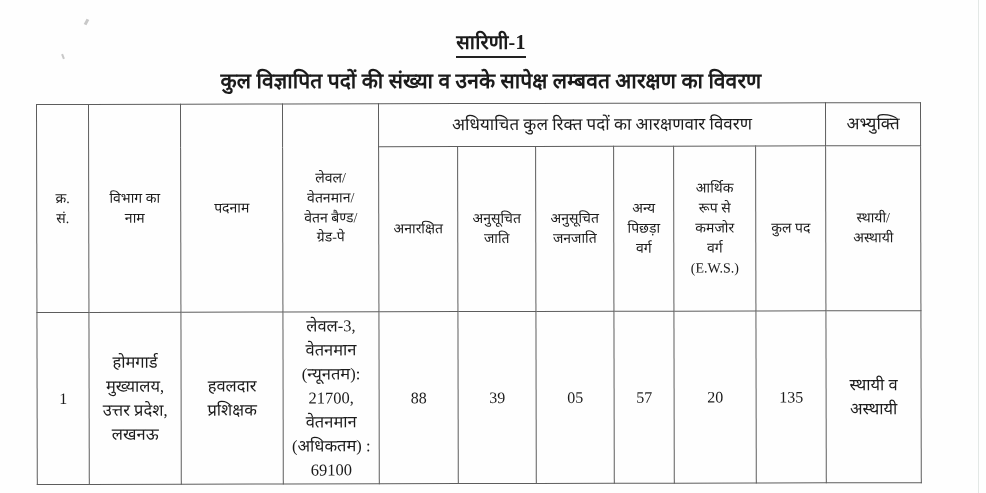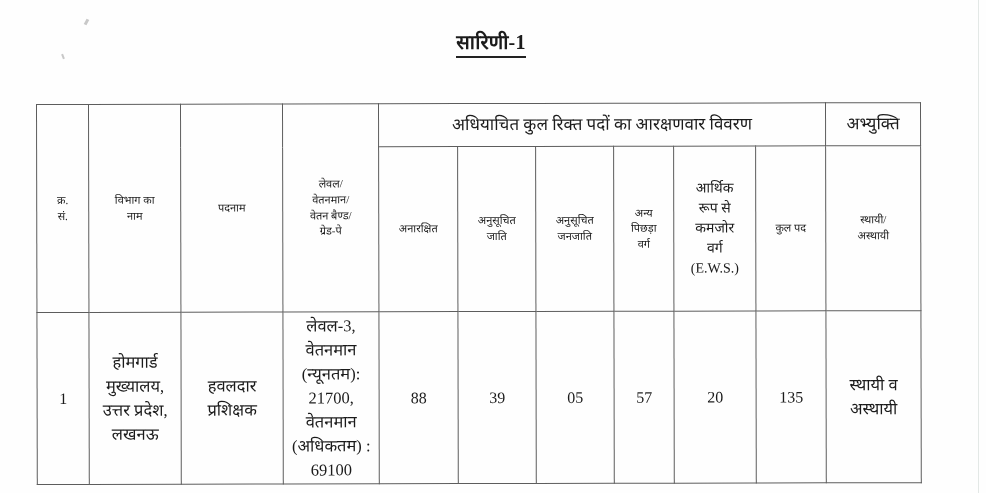--- a/index.html
+++ b/index.html
@@ -85,21 +85,21 @@
     padding: 2px 3px;
     font-weight: 400;
     margin-left: 8px;
   }
   th.grouphead {
     font-size: 17px;
     height: 38px;
     line-height: 1.2;
   }
   th.colhead {
-    font-size: 11px;
+    font-size: 14px;
     line-height: 1.42;
     height: 160px;
   }
   th.colhead.tall {
     font-size: 14px;
   }
   td.cell {
     font-size: 16.5px;
     line-height: 1.45;
     height: 167px;
@@ -115,20 +115,21 @@
 <body>
 
 <div id="page">
 
   <div class="speckle" style="left:85px;top:19px;width:3px;height:6px;transform:rotate(28deg);"></div>
   <div class="speckle" style="left:62px;top:54px;width:2px;height:5px;transform:rotate(-22deg);"></div>
   <div class="page-edge" style="left:978px;"></div>
 
   <div class="title-block">
     <div class="title-main">सारिणी-1</div>
+    <div class="title-sub">कुल विज्ञापित पदों की संख्या व उनके सापेक्ष लम्बवत आरक्षण का विवरण</div>
   </div>
 
   <div class="table-wrap">
     <table class="sheet">
       <colgroup>
         <col style="width:52px">
         <col style="width:92px">
         <col style="width:102px">
         <col style="width:96px">
         <col style="width:79px">

